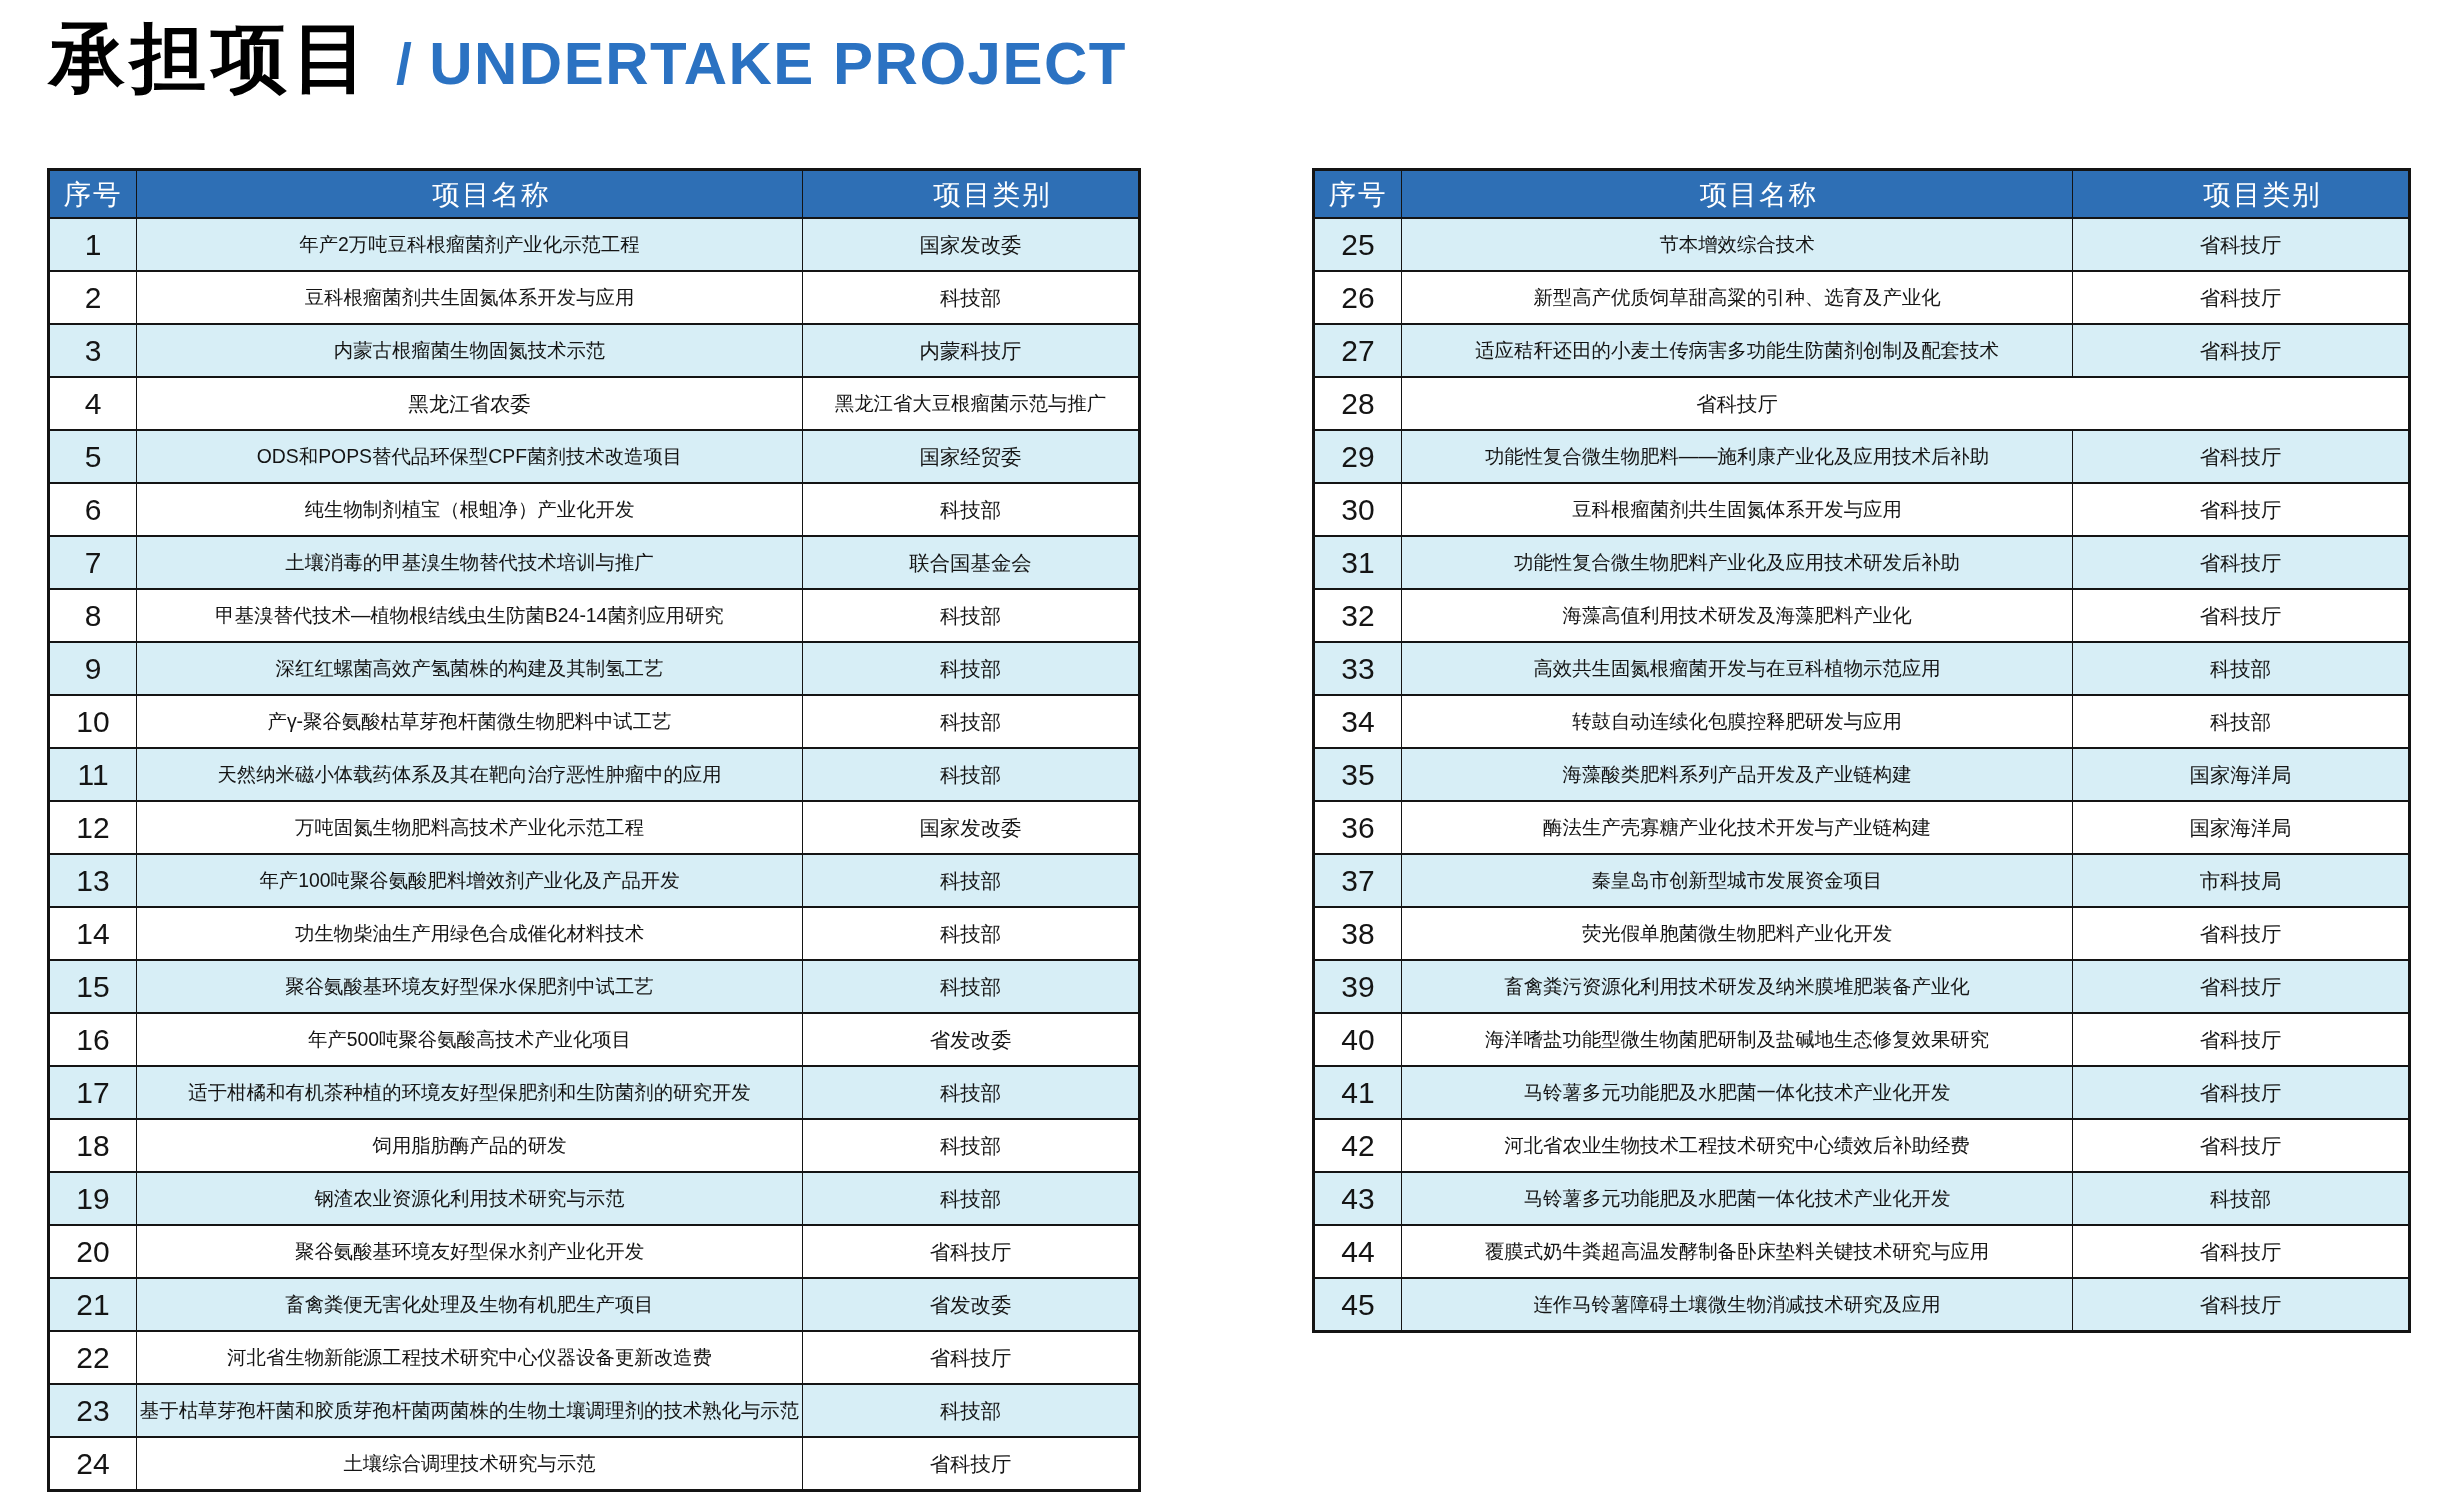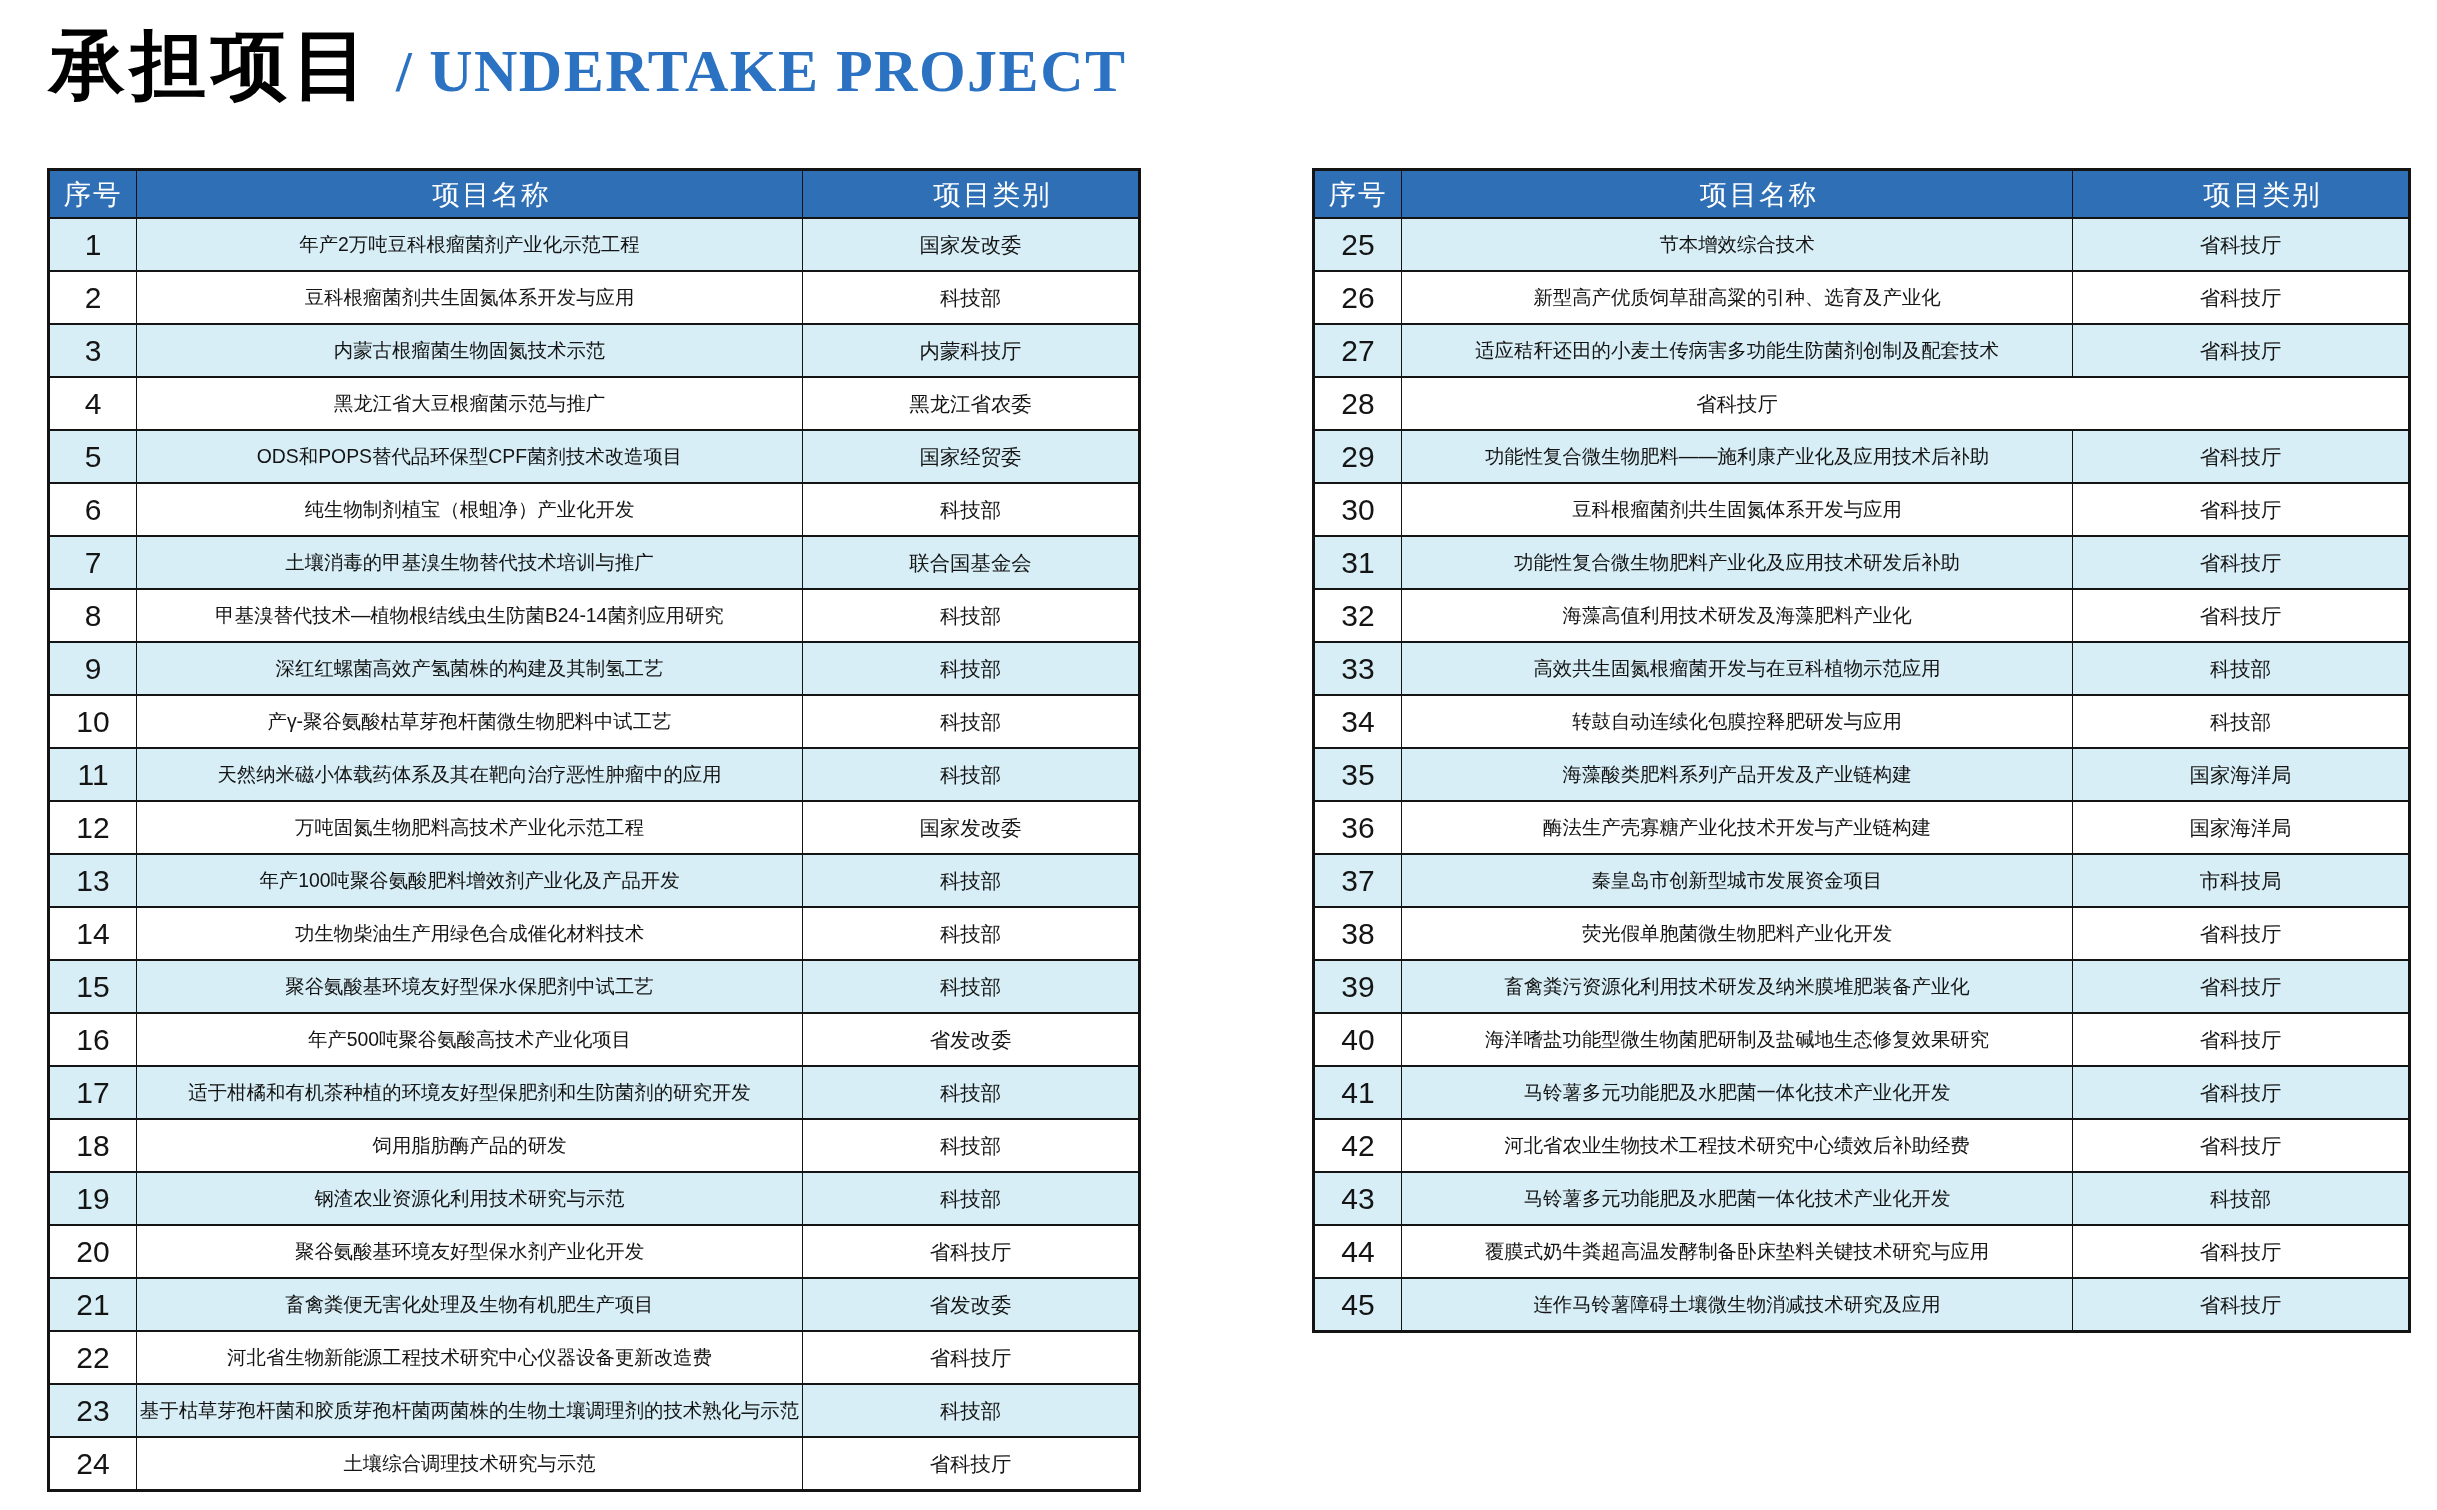--- a/index.html
+++ b/index.html
@@ -14,24 +14,23 @@
   html,body{width:2438px;height:1510px;}
   body{
     position:relative;
     background:#ffffff;
     font-family:"Liberation Sans", sans-serif;
     overflow:hidden;
   }
   .title-row{
     position:absolute;
     left:49px;
-    top:24px;
+    top:16px;
     display:flex;
     align-items:baseline;
-    font-family:Liberation Serif, serif;
   }
   .title-zh{
     font-size:76px;
     font-weight:bold;
     color:#000000;
     letter-spacing:5.1px;
     line-height:1.1;
   }
   .title-sep{
     font-size:57px;
@@ -115,22 +114,22 @@
         <div class="tcell cell-name">豆科根瘤菌剂共生固氮体系开发与应用</div>
         <div class="tcell cell-cat">科技部</div>
       </div>
       <div class="trow alt">
         <div class="tcell cell-no">3</div>
         <div class="tcell cell-name">内蒙古根瘤菌生物固氮技术示范</div>
         <div class="tcell cell-cat">内蒙科技厅</div>
       </div>
       <div class="trow">
         <div class="tcell cell-no">4</div>
+        <div class="tcell cell-cat">黑龙江省农委</div>
         <div class="tcell cell-name">黑龙江省大豆根瘤菌示范与推广</div>
-        <div class="tcell cell-cat">黑龙江省农委</div>
       </div>
       <div class="trow alt">
         <div class="tcell cell-no">5</div>
         <div class="tcell cell-name">ODS和POPS替代品环保型CPF菌剂技术改造项目</div>
         <div class="tcell cell-cat">国家经贸委</div>
       </div>
       <div class="trow">
         <div class="tcell cell-no">6</div>
         <div class="tcell cell-name">纯生物制剂植宝（根蛆净）产业化开发</div>
         <div class="tcell cell-cat">科技部</div>

